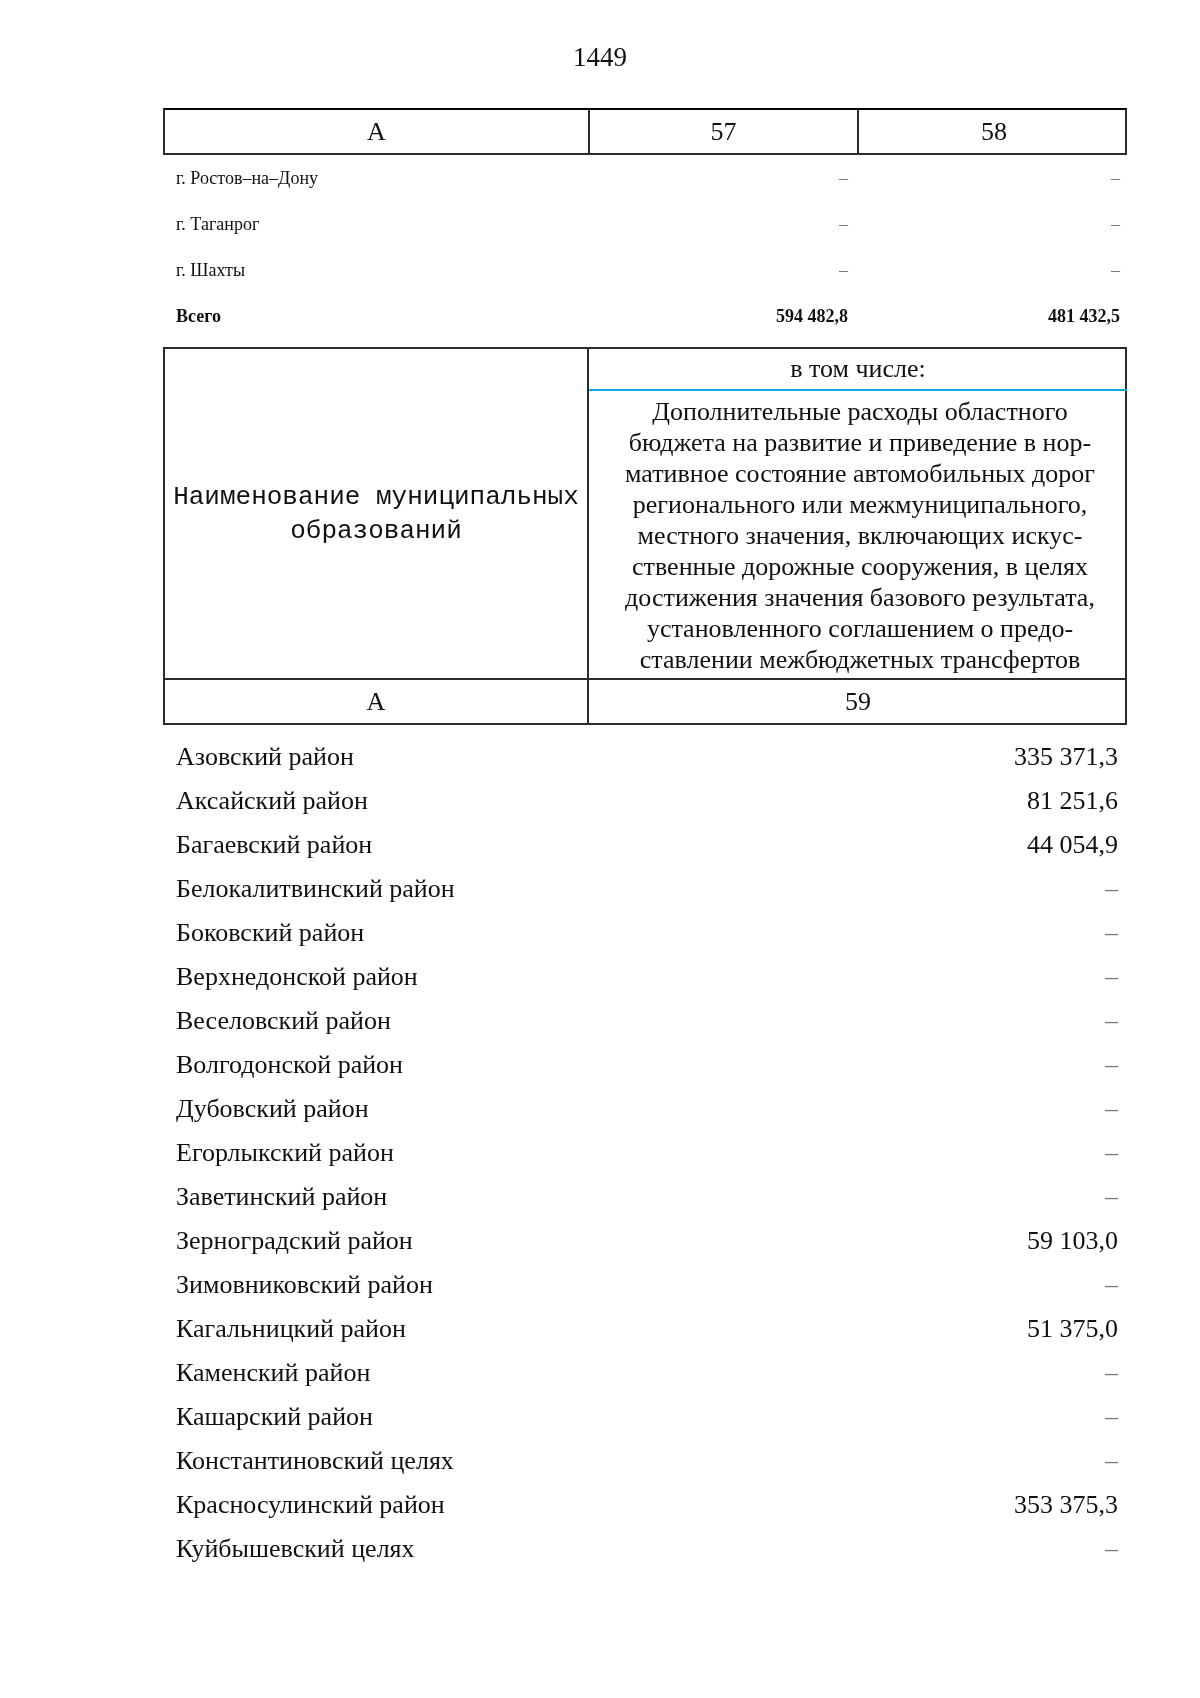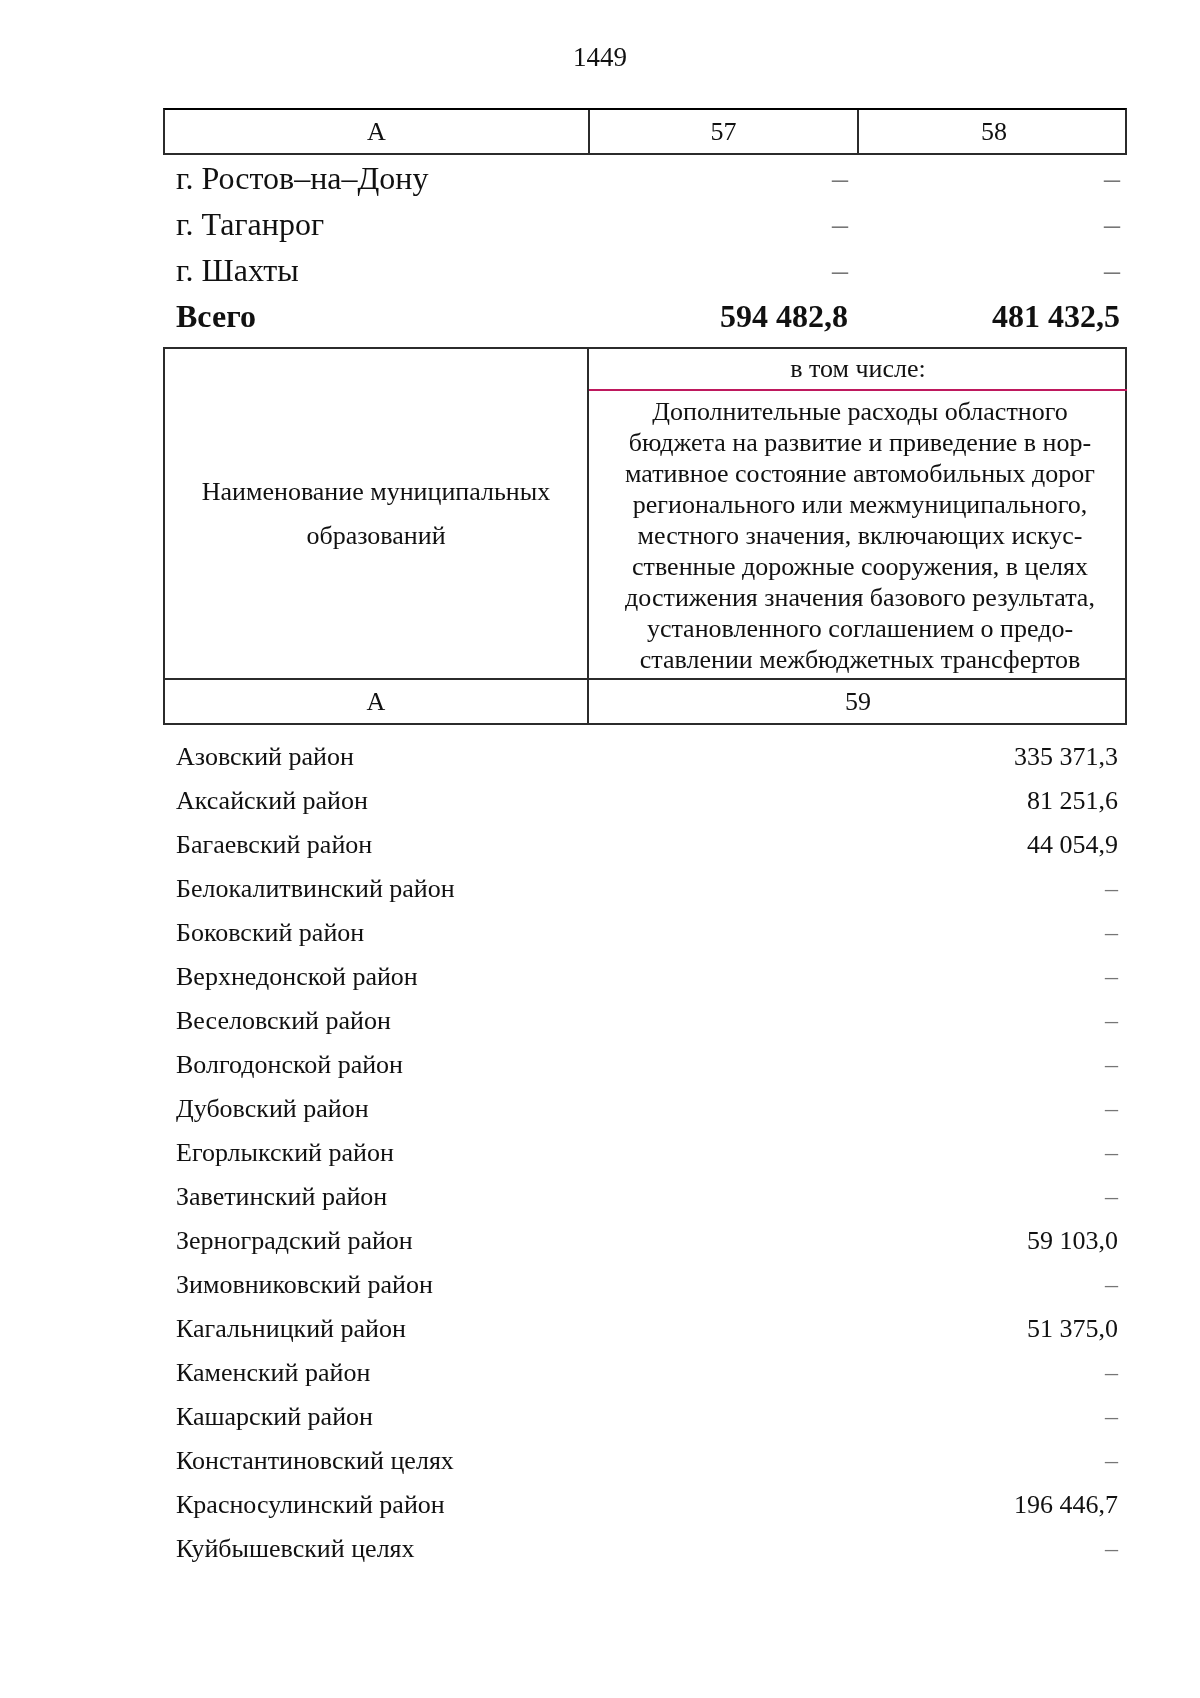--- a/index.html
+++ b/index.html
@@ -14,39 +14,39 @@
   
   .table1 { margin:36px 0 0 163px; width:964px; }
   .t1-header {
     display:grid; grid-template-columns:423px 269px 272px;
     height:47px; border:2px solid #2b2b2b; border-top:2px solid #000;
   }
   .t1-hcell { display:flex; align-items:center; justify-content:center; font-size:26px; }
   .t1-hcell + .t1-hcell { border-left:2px solid #2b2b2b; }
   .t1-row {
     display:grid; grid-template-columns:423px 269px 272px;
-    height:46px; align-items:center; font-size:32px;
+    height:46px; align-items:center; font-size:18px;
   }
   .row-label { padding-left:13px; white-space:nowrap; }
   .t1-row .val { text-align:right; padding-right:7px; }
   .total-row { font-weight:bold; }
 
   
   .table2 {
     margin:8px 0 0 163px; width:964px;
     display:grid; grid-template-columns:424px 538px; grid-template-rows:42px auto 45px;
     border:2px solid #2b2b2b; font-size:26px;
   }
   .t2-namecell {
     grid-column:1; grid-row:1 / 3; border-right:2px solid #2b2b2b;
     display:flex; align-items:center; justify-content:center;
-    text-align:center; white-space:pre-line; line-height:44px;
+    text-align:center; white-space:pre-line; line-height:34px;font-family:Liberation Mono, monospace;
   }
   .t2-including {
-    grid-column:2; grid-row:1; border-bottom:2px solid #be185d;
+    grid-column:2; grid-row:1; border-bottom:2px solid #0ea5e9;
     display:flex; align-items:center; justify-content:center;
   }
   .t2-desc {
     grid-column:2; grid-row:2; text-align:center; white-space:pre-line;
     line-height:31px; padding:5px 4px 3px 8px;
   }
   .t2-a {
     grid-column:1; grid-row:3; border-top:2px solid #2b2b2b; border-right:2px solid #2b2b2b;
     display:flex; align-items:center; justify-content:center;
   }
@@ -181,21 +181,21 @@
     <div class="list-row">
       <div class="row-label">Кашарский район</div>
       <div class="d-val cell-value dash">–</div>
     </div>
     <div class="list-row">
       <div class="row-label">Константиновский целях</div>
       <div class="d-val cell-value dash">–</div>
     </div>
     <div class="list-row">
       <div class="row-label">Красносулинский район</div>
-      <div class="d-val cell-value">196 446,7</div>
+      <div class="d-val cell-value">353 375,3</div>
     </div>
     <div class="list-row">
       <div class="row-label">Куйбышевский целях</div>
       <div class="d-val cell-value dash">–</div>
     </div>
   </div>
 
 </div>
 
 </body></html>

